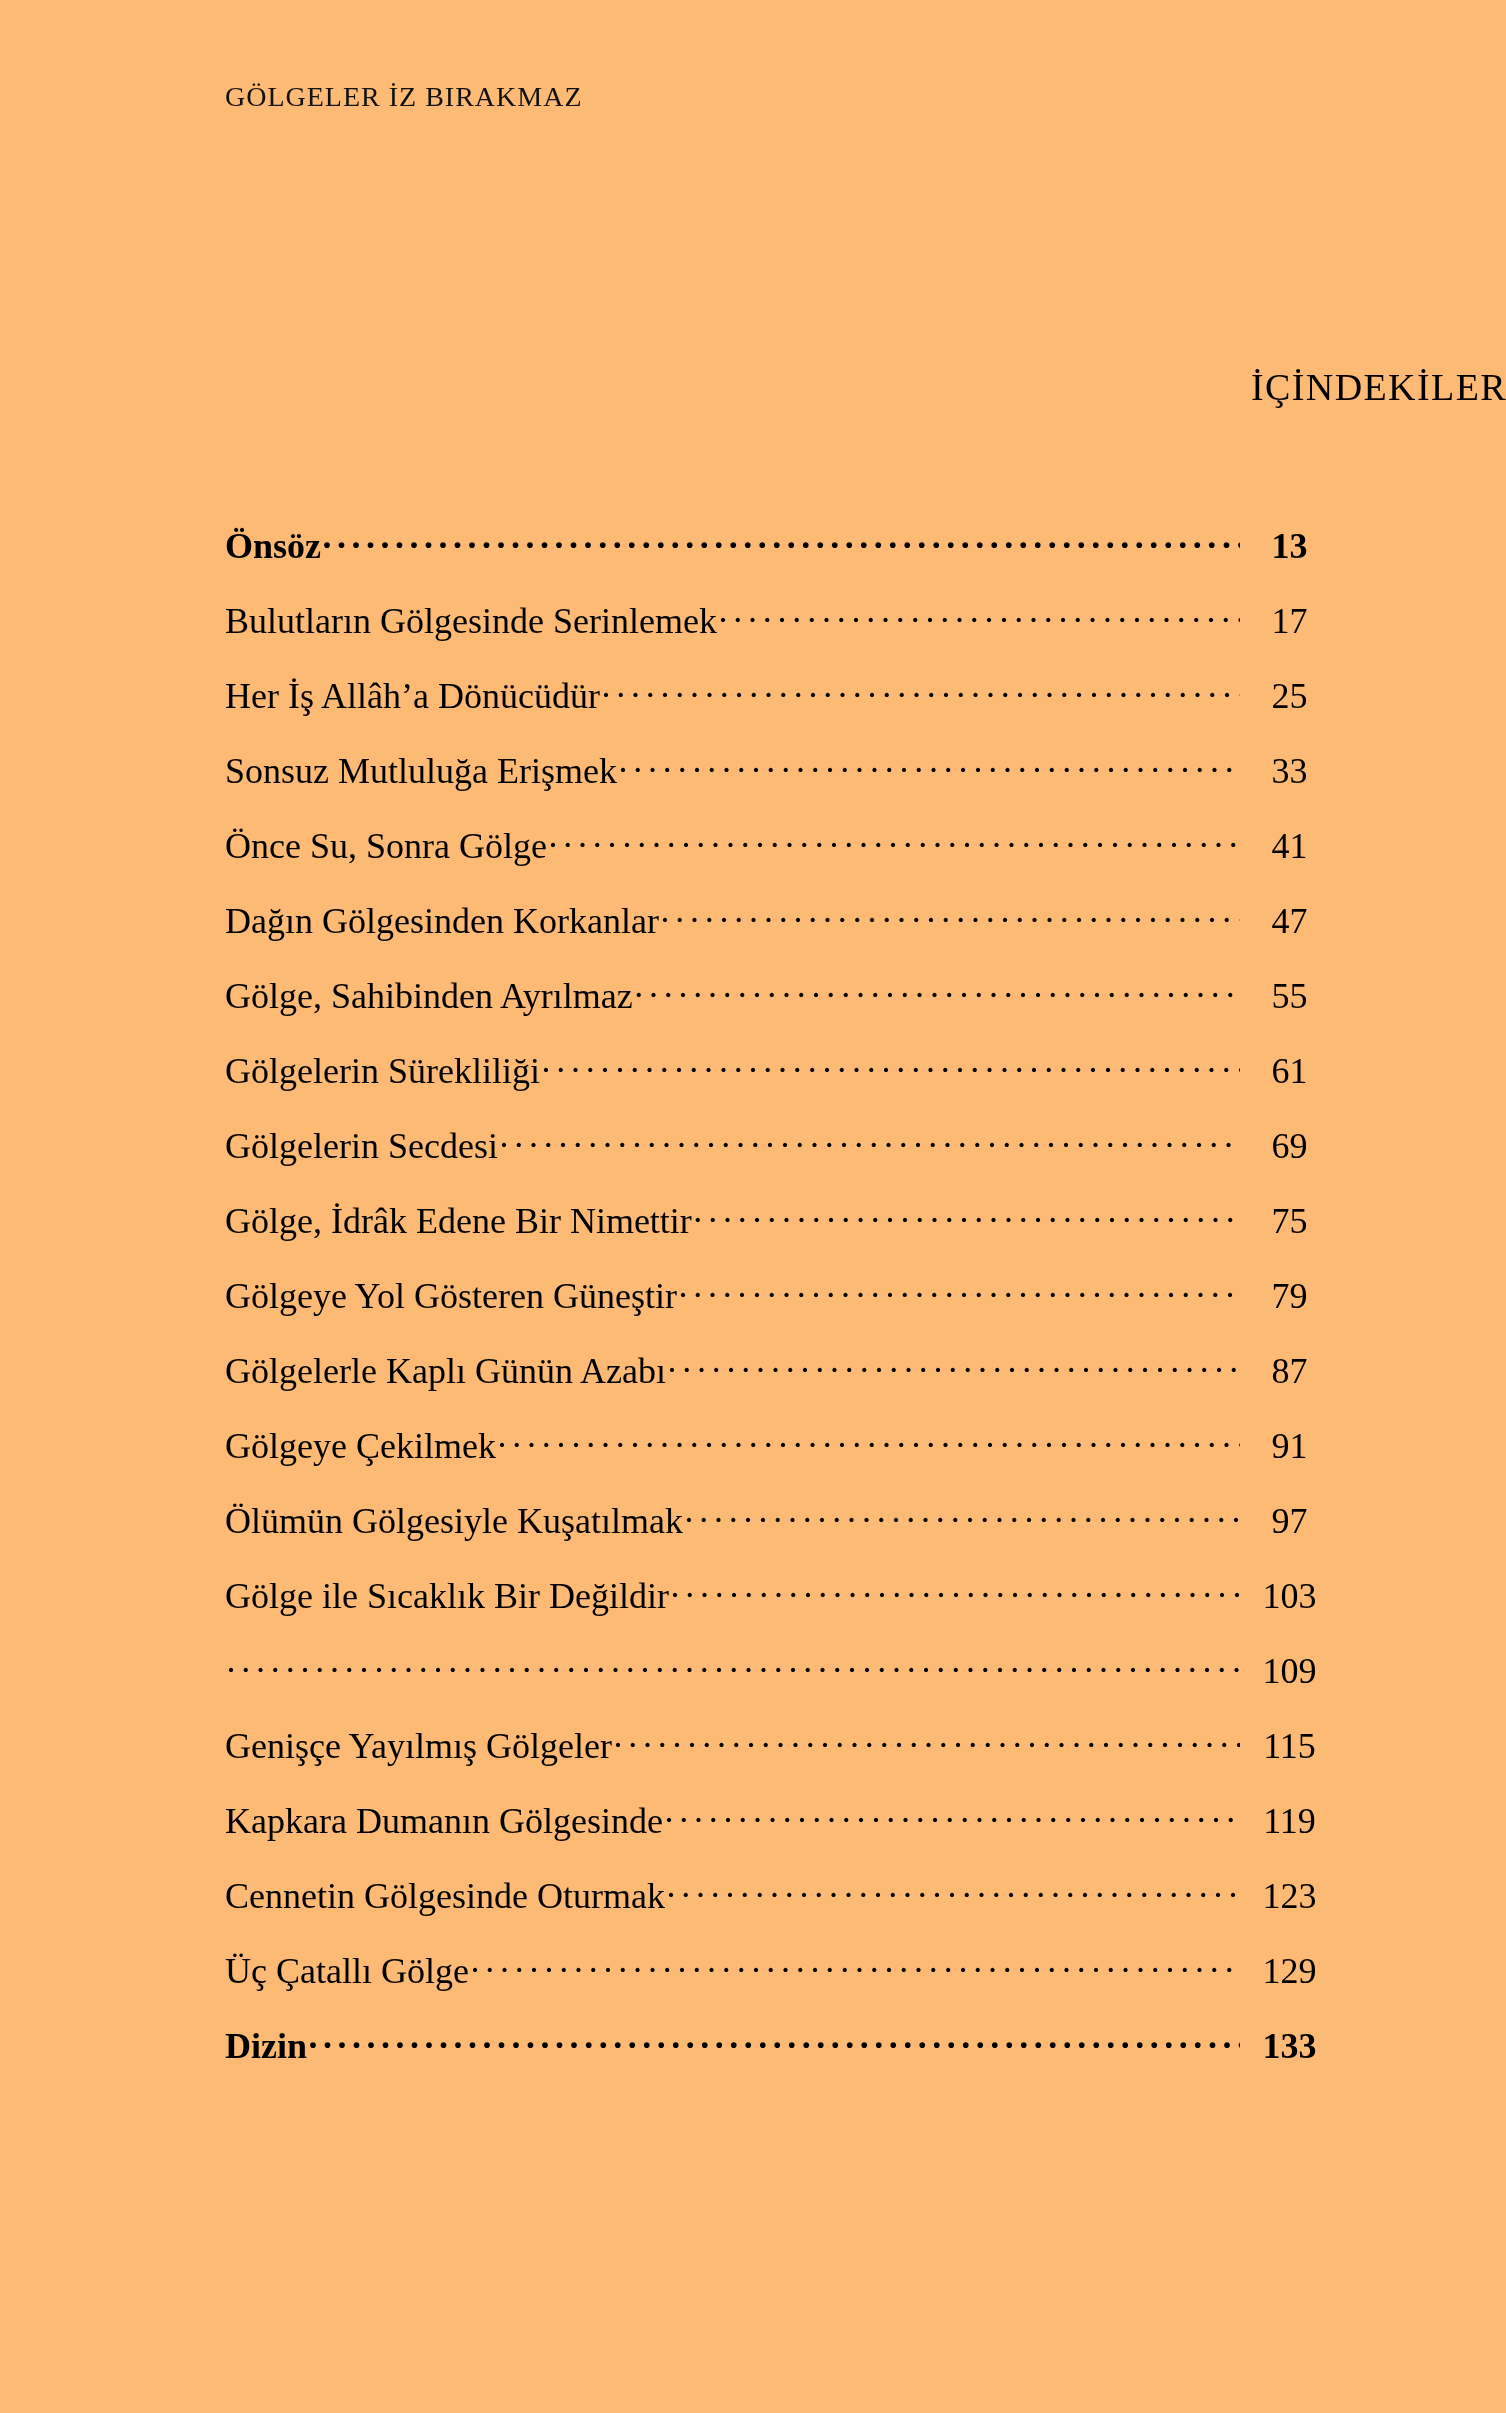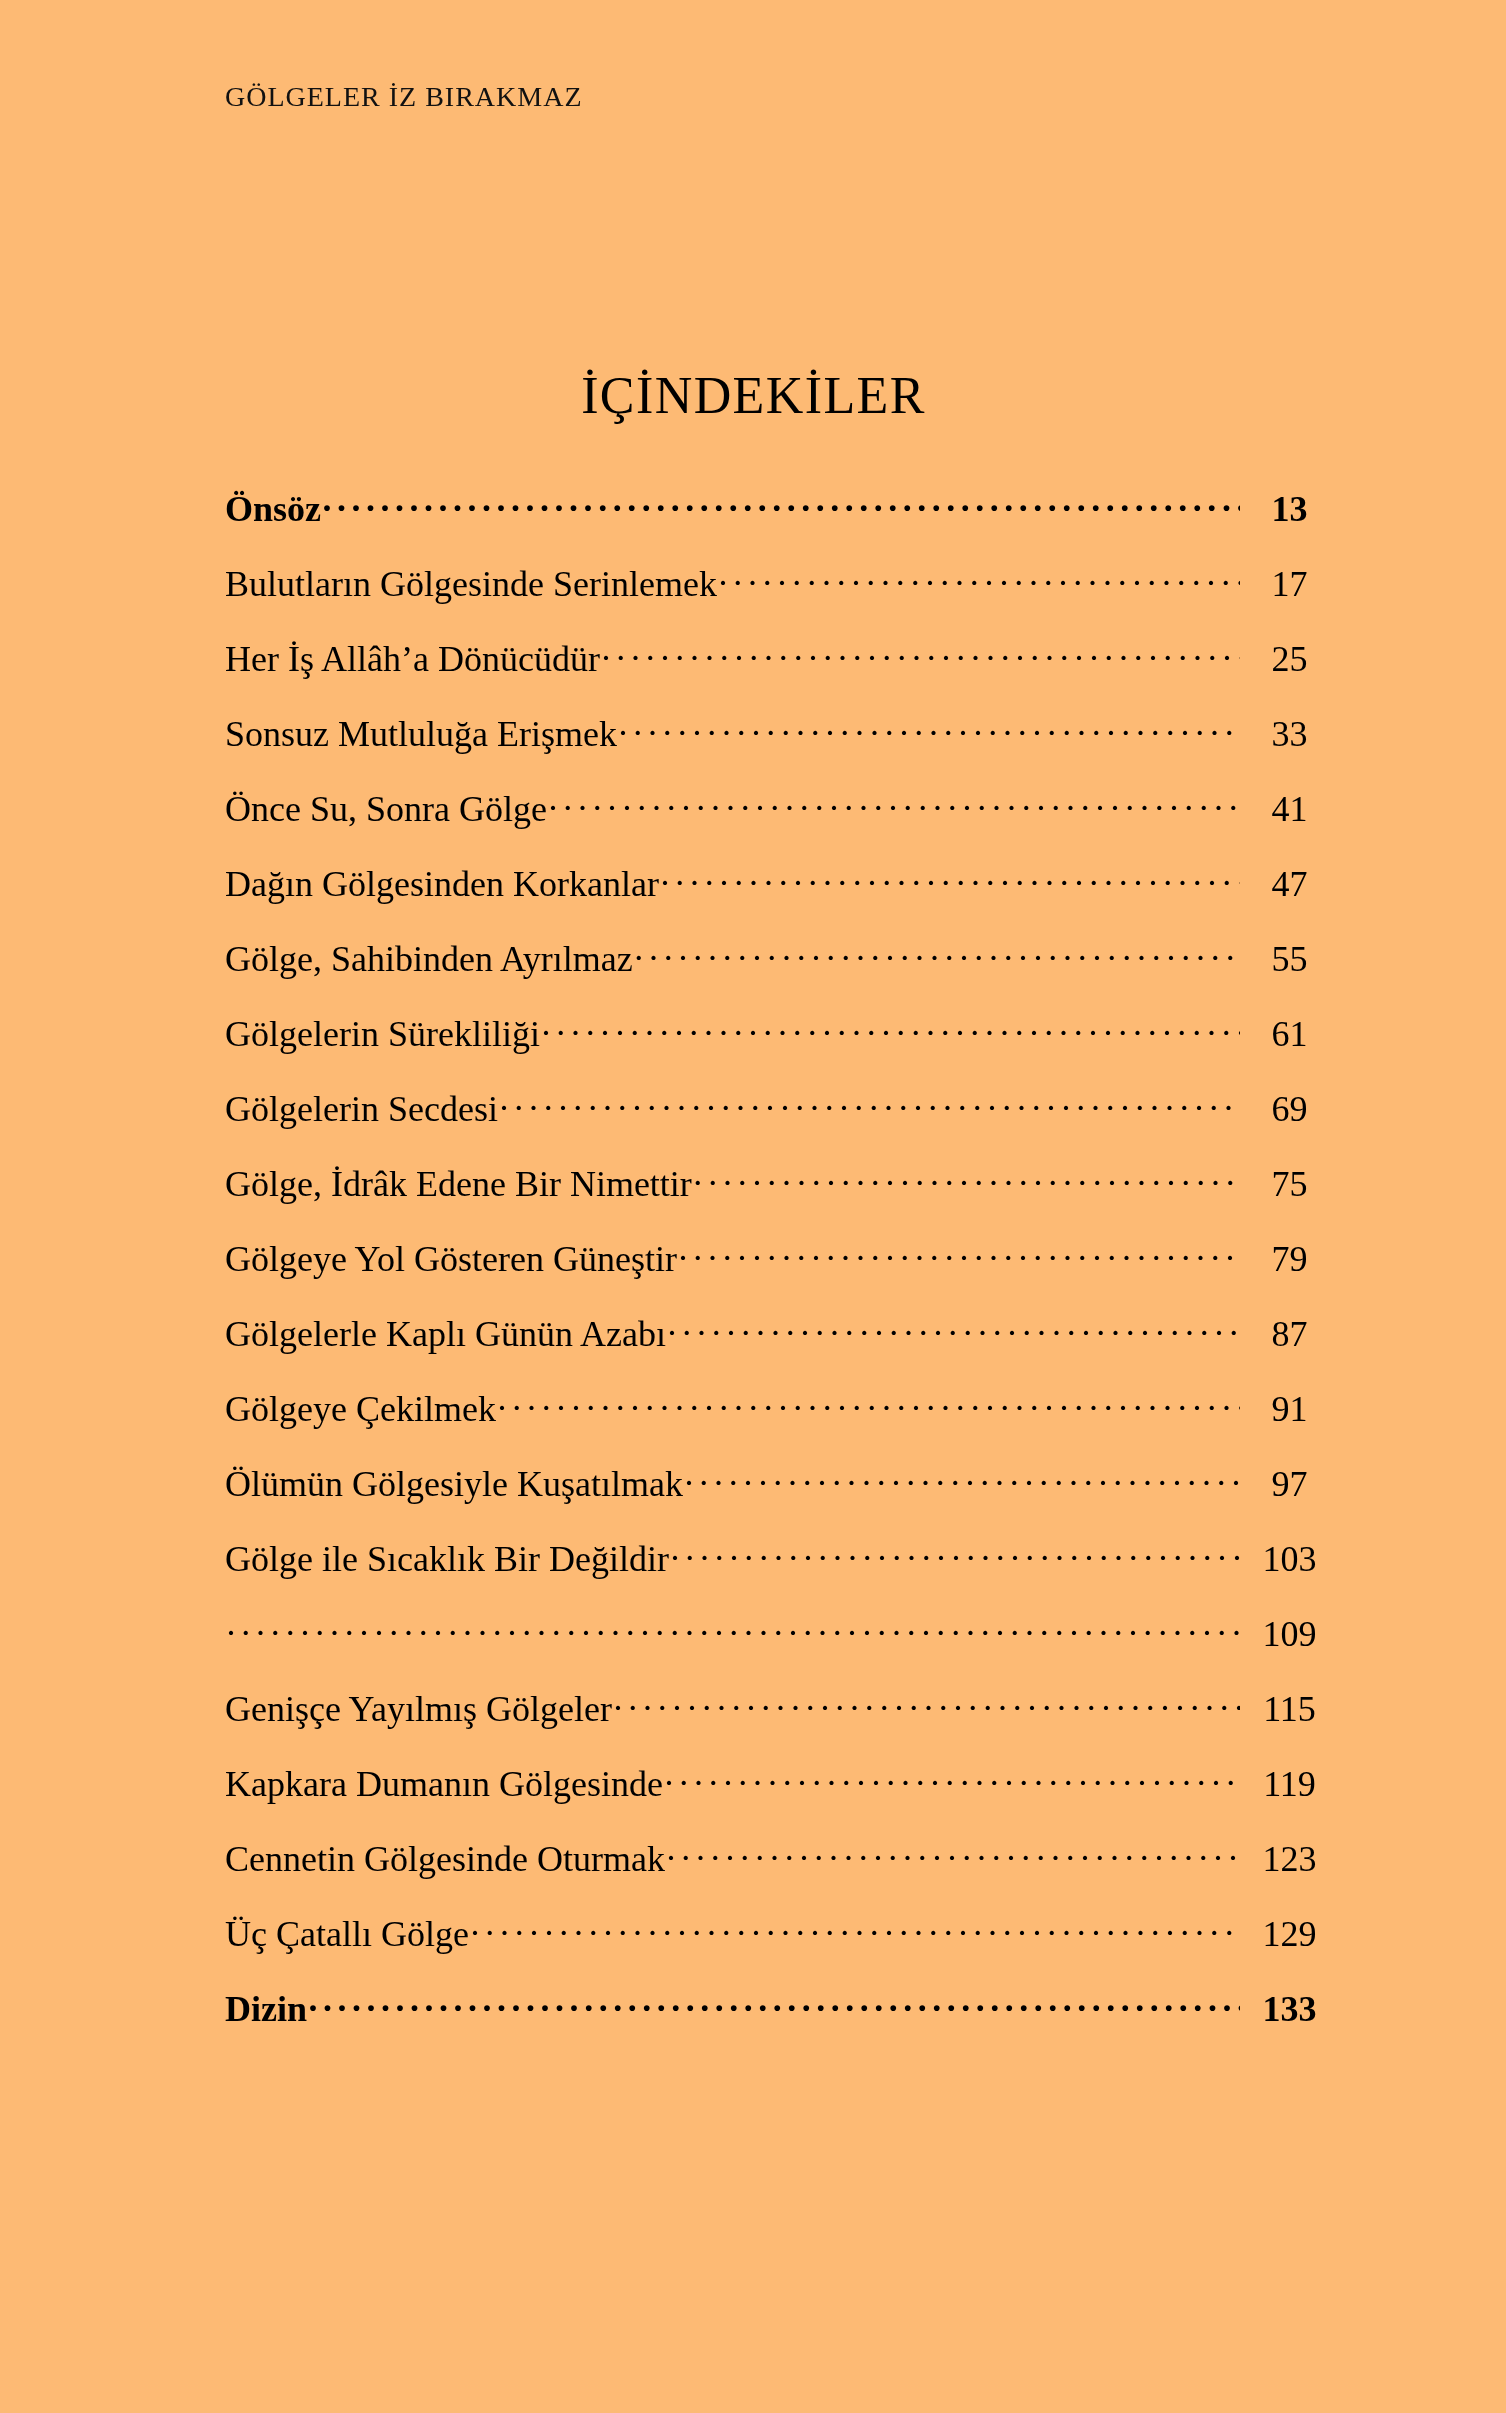--- a/index.html
+++ b/index.html
@@ -34,32 +34,32 @@
     white-space: nowrap;
     line-height: 1.2;
   }
 
   
   .toc-title {
     position: absolute;
     left: 0;
     right: 0;
     top: 367px;
-    text-align: center;
-    font-size: 52px;
+    text-align: right;
+    font-size: 38px;
     letter-spacing: 1.4px;
     color: #000000;
     line-height: 1.1;
   }
 
   
   .toc {
     position: absolute;
     left: 225px;
-    top: 488px;
+    top: 525px;
     width: 1105px;
   }
 
   .toc-entry {
     display: flex;
     align-items: baseline;
     width: 100%;
     height: 75px;
     font-size: 36px;
     line-height: 42px;

